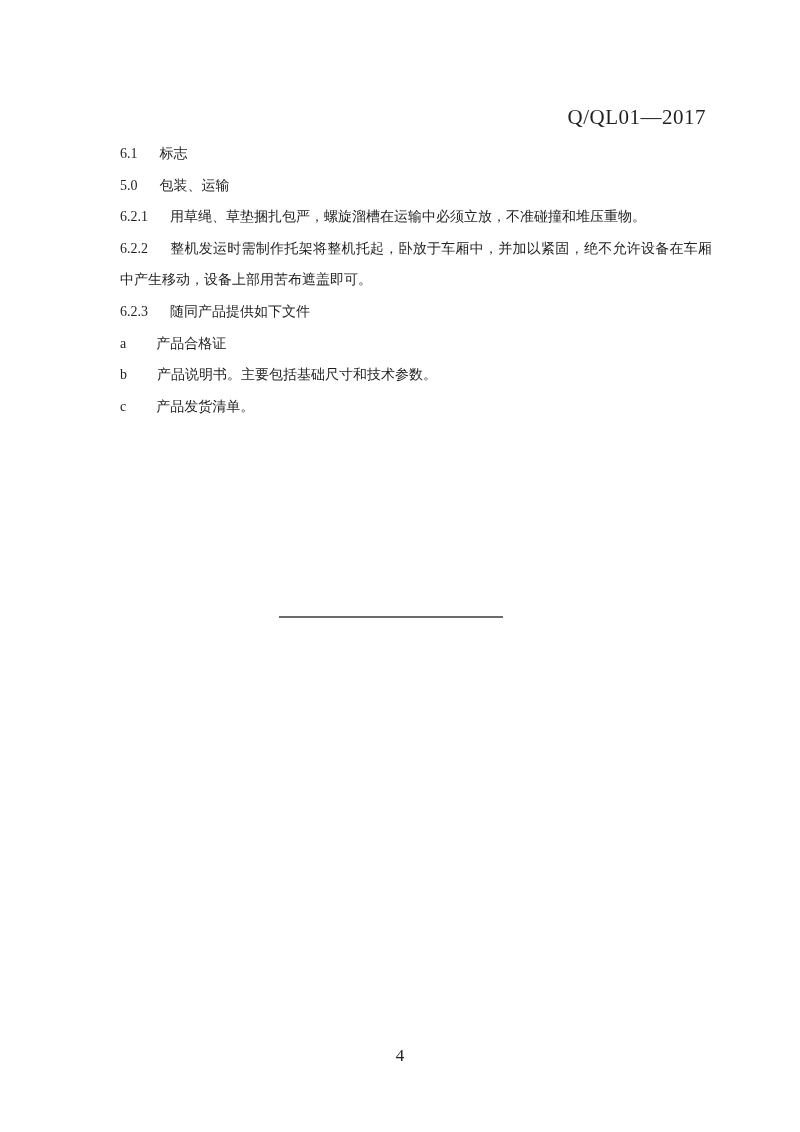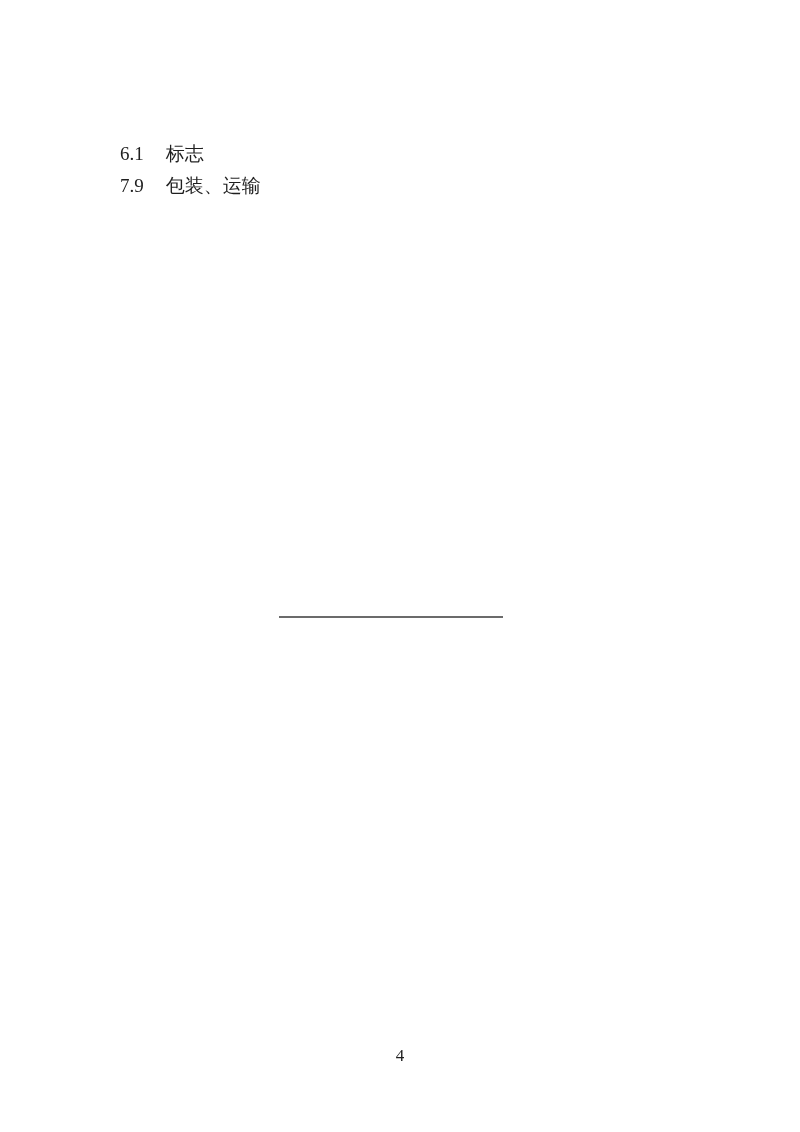--- a/index.html
+++ b/index.html
@@ -25,21 +25,21 @@
     font-size: 21px;
     line-height: 26px;
     letter-spacing: 0.5px;
     color: #1f1f1f;
   }
   .doc-body {
     position: absolute;
     top: 138px;
     left: 120px;
     width: 592px;
-    font-size: 19px;
+    font-size: 14px;
     line-height: 31.6px;
     text-align: justify;
     text-justify: inter-ideograph;
     color: #1f1f1f;
   }
   .para {
     margin: 0;
   }
   .num {
     margin-right: 22px;
@@ -65,37 +65,56 @@
     font-size: 17px;
     line-height: 24px;
     color: #1f1f1f;
   }
 </style>
 </head>
 <body>
 
 <div class="page">
 
+  <div class="std-code">Q/QL01—2017</div>
 
   <div class="doc-body">
 
     <p class="para">
       <span class="num">6.1</span><span>标志</span>
     </p>
 
 
     <p class="para">
-      <span class="num">7.9</span><span>包装、运输</span>
+      <span class="num">5.0</span><span>包装、运输</span>
     </p>
 
+    <p class="para">
+      <span class="num">6.2.1</span><span>用草绳、草垫捆扎包严，螺旋溜槽在运输中必须立放，不准碰撞和堆压重物。</span>
+    </p>
 
+    <p class="para">
+      <span class="num">6.2.2</span><span>整机发运时需制作托架将整机托起，卧放于车厢中，并加以紧固，绝不允许设备在车厢中产生移动，设备上部用苦布遮盖即可。</span>
+    </p>
 
+    <p class="para">
+      <span class="num">6.2.3</span><span>随同产品提供如下文件</span>
+    </p>
 
+    <p class="para">
+      <span class="num letter">a</span><span>产品合格证</span>
+    </p>
 
+    <p class="para">
+      <span class="num letter">b</span><span>产品说明书。主要包括基础尺寸和技术参数。</span>
+    </p>
 
+    <p class="para">
+      <span class="num letter">c</span><span>产品发货清单。</span>
+    </p>
 
 
 
 
   </div>
 
   <div class="end-rule"></div>
 
   <div class="page-num">4</div>
 

